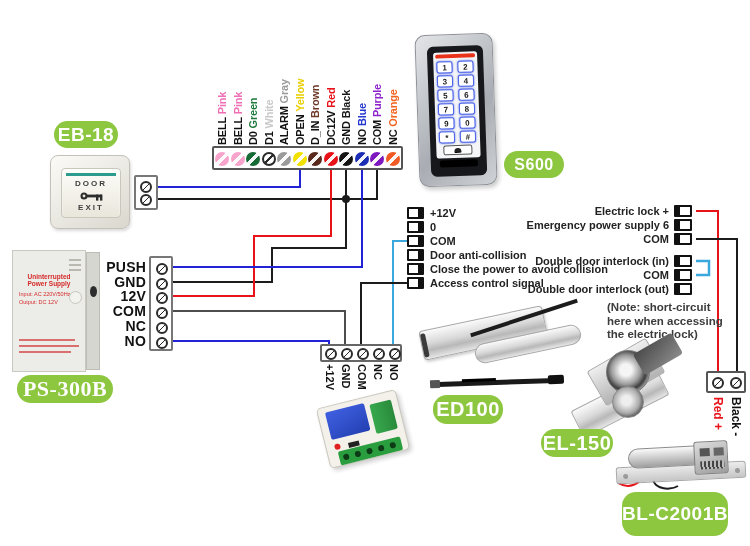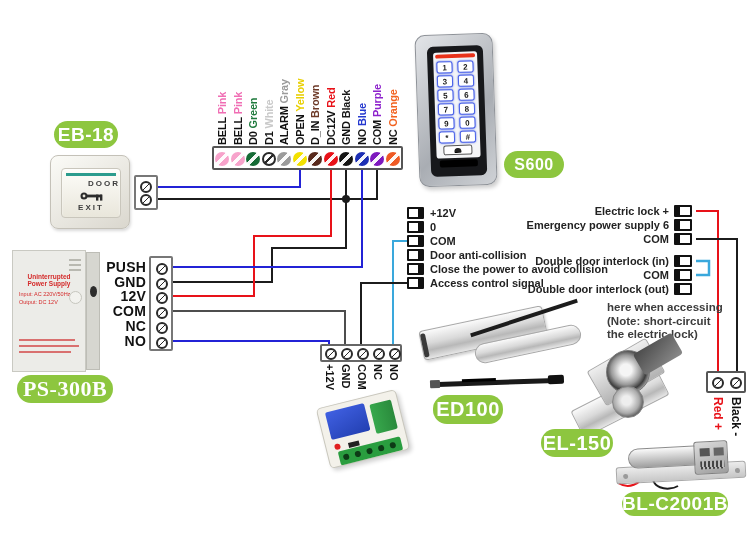--- a/index.html
+++ b/index.html
@@ -124,21 +124,21 @@
   <div class="vlabel-up" style="left:370px;top:130px;"><span>NO</span>&nbsp;<span style="color: rgb(36, 56, 207);">Blue</span></div>
   <div class="vlabel-up" style="left:385px;top:130px;"><span>COM</span>&nbsp;<span style="color: rgb(141, 34, 204);">Purple</span></div>
   <div class="vlabel-up" style="left:401px;top:130px;"><span>NC</span>&nbsp;<span style="color: rgb(242, 98, 31);">Orange</span></div>
 
   <div class="pill" style="left: 54px; top: 121px; width: 64px; height: 27px; font-size: 19px; background-color: rgb(141, 198, 63); justify-content: center;">
       <span>EB-18</span>
     </div>
   <div class="exit-outer">
     <div class="exit-inner">
       <div class="exit-line"></div>
-      <div class="exit-txt" style="top:10px;text-align:right;">DOOR</div>
+      <div class="exit-txt" style="top:10px;">DOOR</div>
       <svg class="abs" style="left:17px;top:22px;" width="26" height="10">
         <circle cx="5" cy="5" r="3.5" fill="#2c2c2c"></circle>
           <circle cx="5" cy="5" r="1.4" fill="#e9e6db"></circle>
         <rect x="8" y="3.6" width="15" height="2.8" fill="#2c2c2c"></rect>
         <rect x="17" y="3.6" width="2.4" height="6" fill="#2c2c2c"></rect>
           <rect x="21" y="3.6" width="2.4" height="6" fill="#2c2c2c"></rect>
       </svg>
       <div class="exit-txt" style="top:34px;">EXIT</div>
     </div>
   </div>
@@ -230,22 +230,22 @@
   <div class="rlabel" style="top:233px;">COM</div>
 
   <div class="lk-cell" style="top:255px;"></div>
   <div class="lk-cell" style="top:269px;"></div>
   <div class="lk-cell" style="top:283px;"></div>
   <div class="rlabel" style="top:255px;">Double door interlock (in)</div>
   <div class="rlabel" style="top:269px;">COM</div>
   <div class="rlabel" style="top:283px;">Double door interlock (out)</div>
 
   <div class="note">
+    <div>(Note: short-circuit</div>
     <div>here when accessing</div>
-    <div>(Note: short-circuit</div>
     <div>the electric lock)</div>
   </div>
 
   <div class="strip" style="left:320px;top:344px;width:82px;height:18px;border-color:#666;">
     <div class="screw light small" style="left:3px;top:2px;"></div>
     <div class="screw light small" style="left:19px;top:2px;"></div>
     <div class="screw light small" style="left:35px;top:2px;"></div>
     <div class="screw light small" style="left:51px;top:2px;"></div>
     <div class="screw light small" style="left:67px;top:2px;"></div>
   </div>
@@ -302,17 +302,17 @@
   <div class="abs metal" style="left:616px;top:464px;width:130px;height:17px;border-radius:3px;transform:rotate(-3deg);background:linear-gradient(180deg,#ececec,#c6c6c6);">
     <div class="abs" style="left:6px;top:6px;width:5px;height:5px;border-radius:50%;background:#9a9a9a;"></div>
     <div class="abs" style="left:118px;top:6px;width:5px;height:5px;border-radius:50%;background:#9a9a9a;"></div>
   </div>
   <div class="abs" style="left:628px;top:447px;width:76px;height:20px;border-radius:10px;background:linear-gradient(180deg,#fafafa,#9f9f9f);border:1px solid #8c8c8c;transform:rotate(-3deg);"></div>
   <div class="abs" style="left:694px;top:441px;width:34px;height:33px;border-radius:3px;background:linear-gradient(160deg,#dcdcdc,#9d9d9d);border:1px solid #808080;transform:rotate(-3deg);">
     <div class="abs" style="left:5px;top:6px;width:10px;height:8px;background:#555;"></div>
     <div class="abs" style="left:19px;top:6px;width:10px;height:8px;background:#666;"></div>
     <div class="abs" style="left:5px;top:19px;width:24px;height:8px;background:repeating-linear-gradient(90deg,#444 0 2px,#bbb 2px 4px);"></div>
   </div>
-  <div class="pill" style="left: 622px; top: 492px; width: 106px; height: 24px; font-size: 19px; background-color: rgb(141, 198, 63);">
+  <div class="pill" style="left: 622px; top: 492px; width: 106px; height: 44px; font-size: 19px; background-color: rgb(141, 198, 63);">
       <span>BL-C2001B</span>
     </div>
 
 </div>
 
 </body></html>

